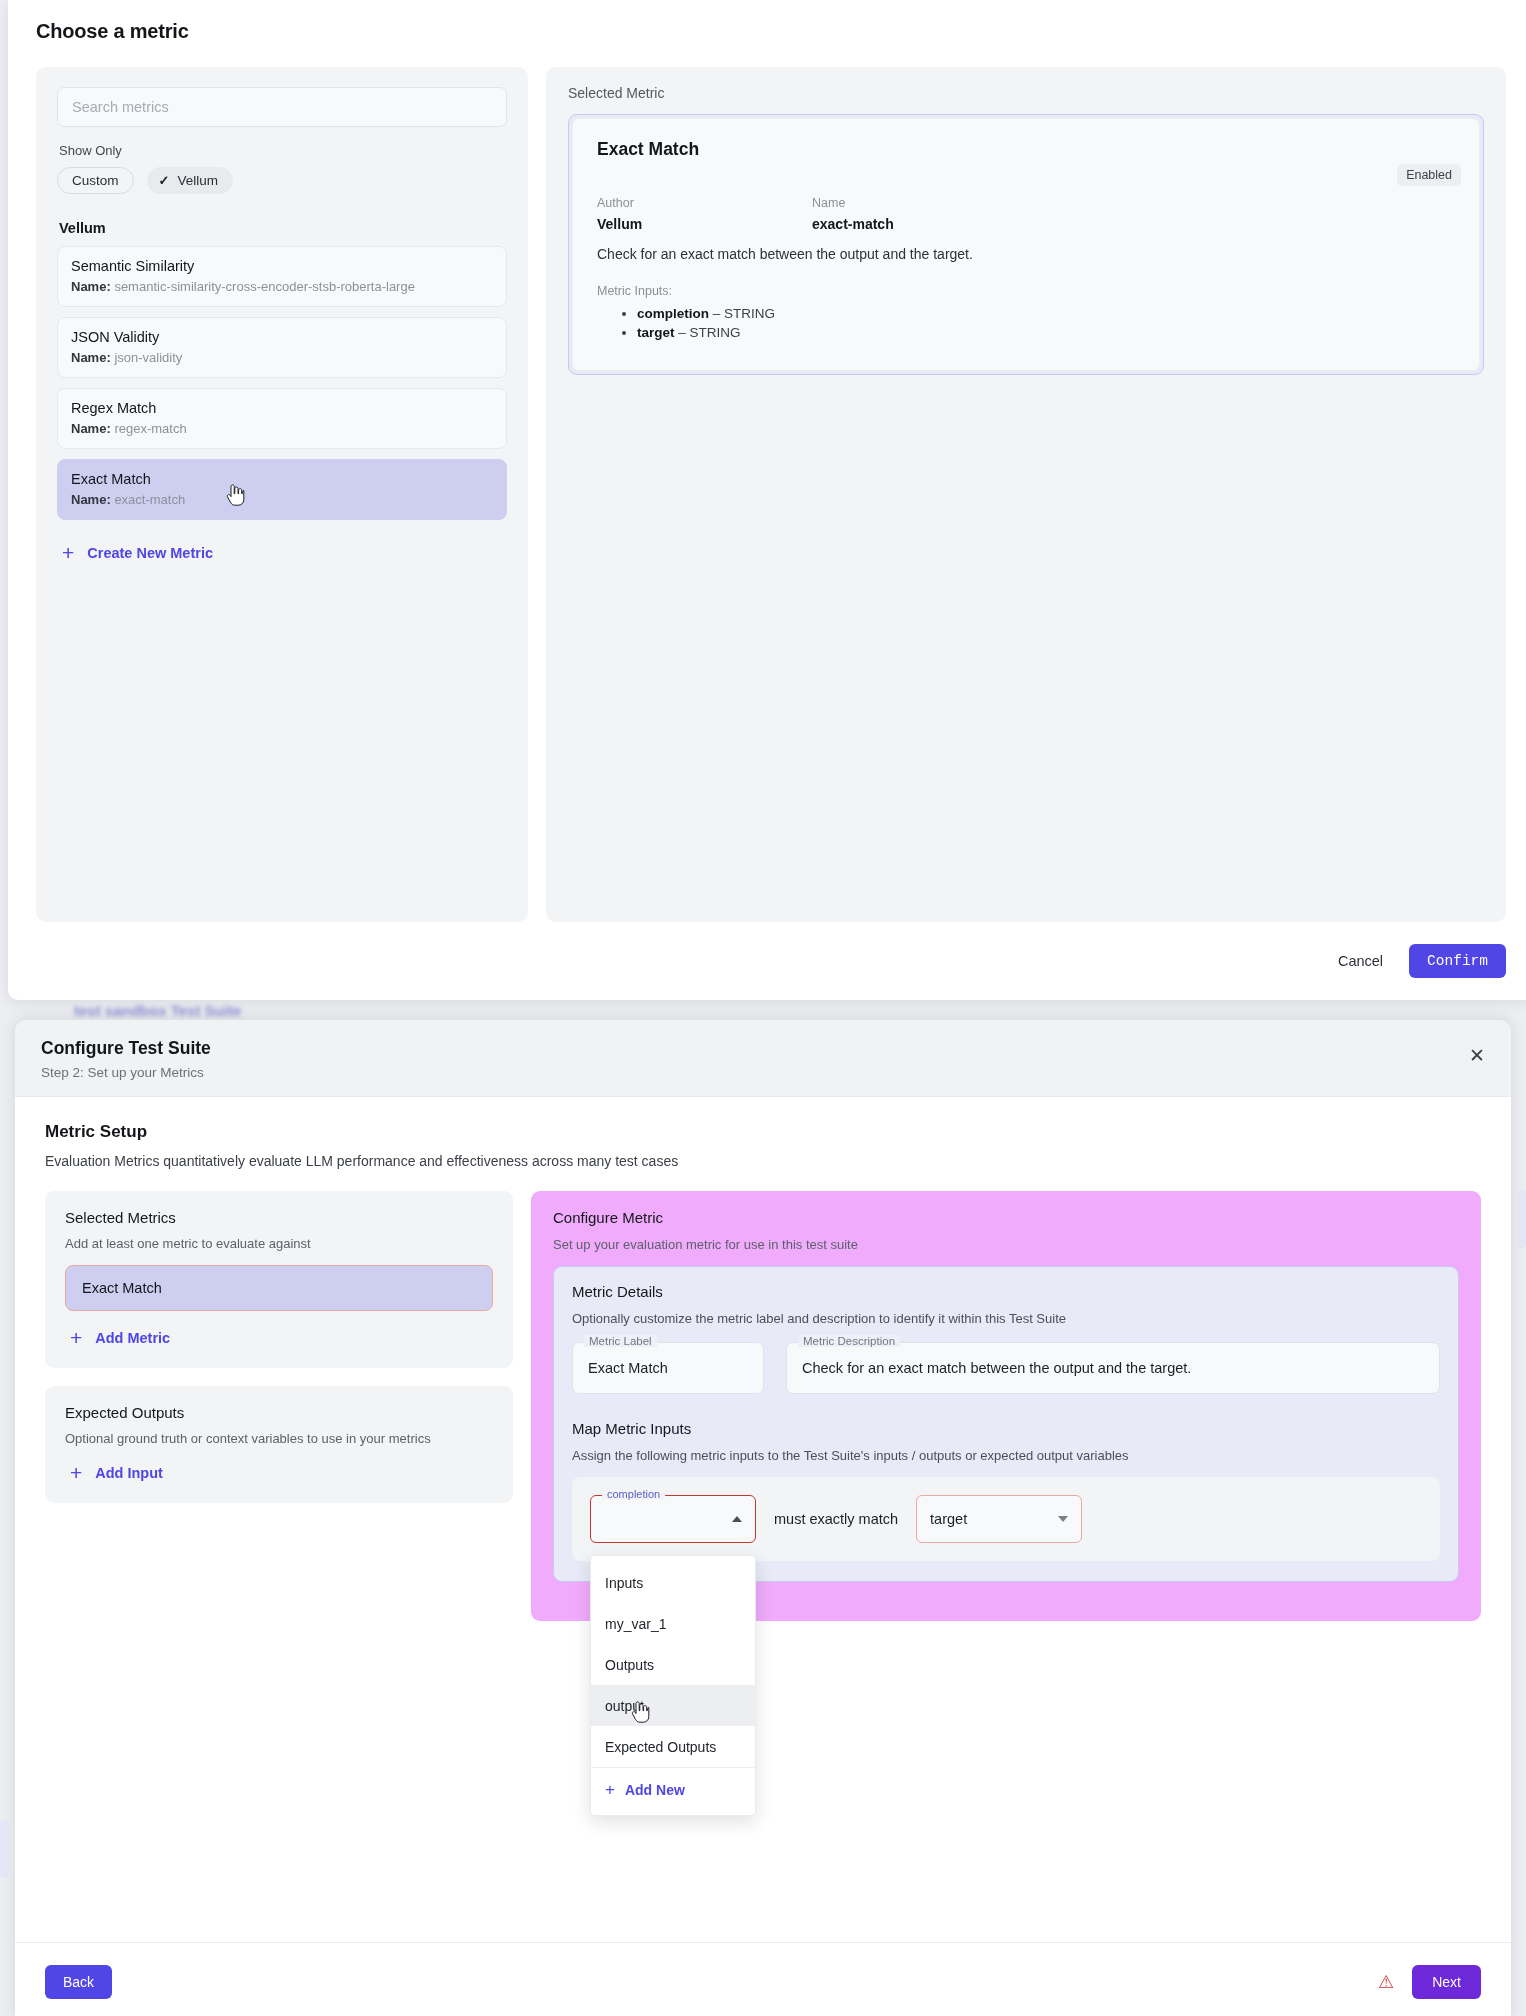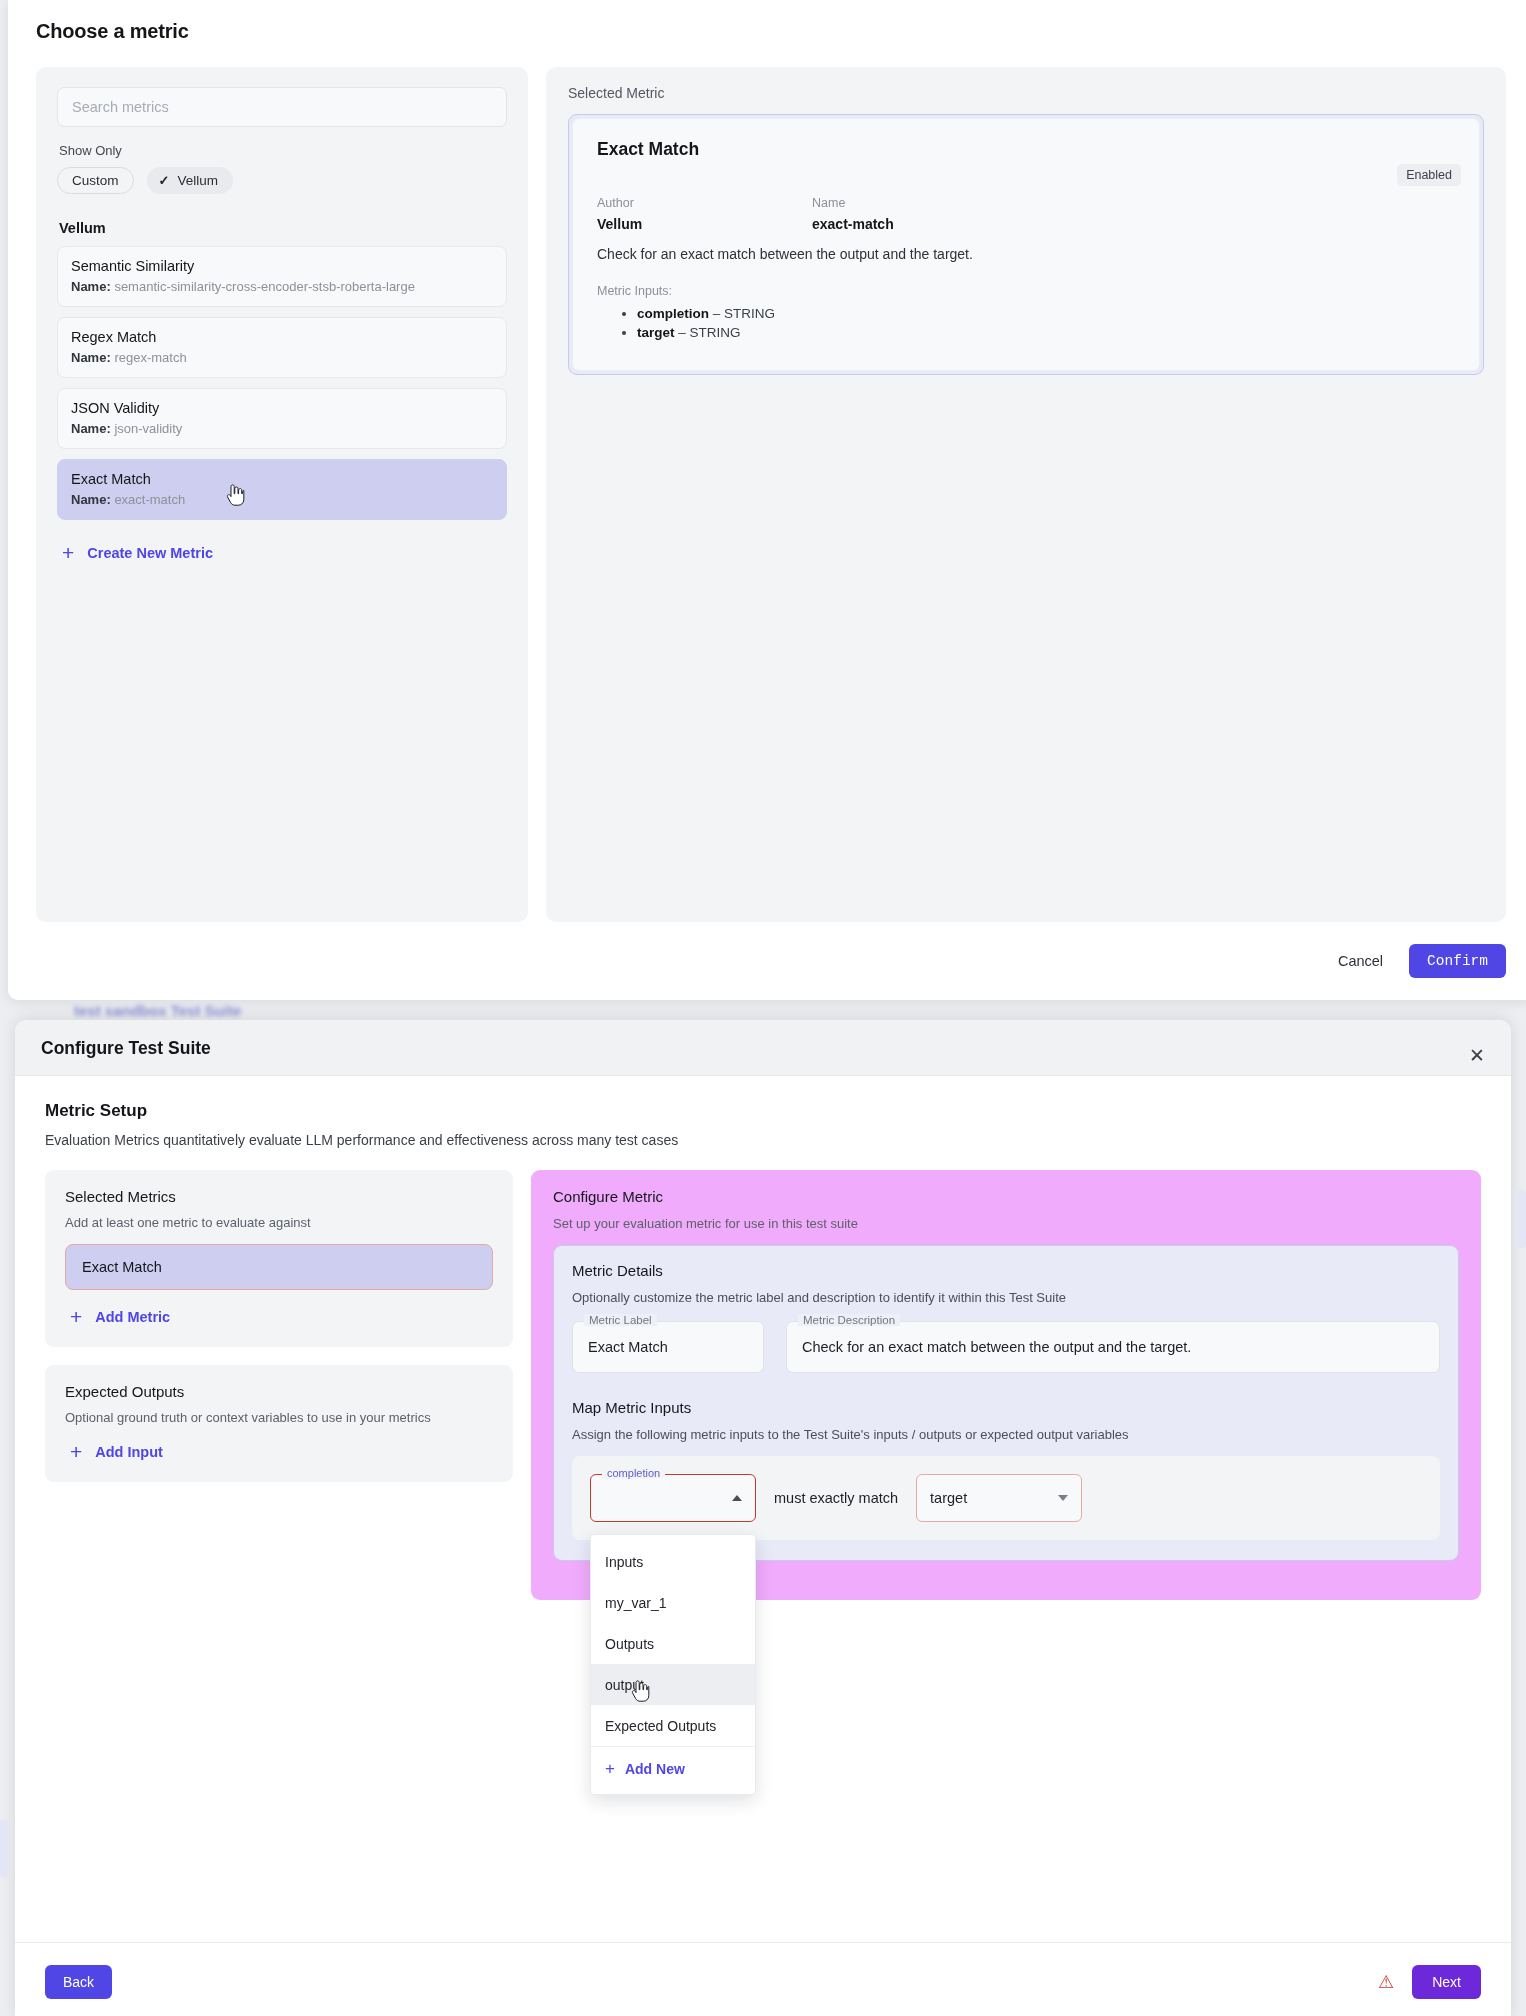--- a/index.html
+++ b/index.html
@@ -364,32 +364,32 @@
 
         <div class="metric-card">
           <div class="mc-title">Semantic Similarity</div>
           <div class="mc-sub">
             <b>Name:</b>
             <span>semantic-similarity-cross-encoder-stsb-roberta-large</span>
           </div>
         </div>
 
         <div class="metric-card">
+          <div class="mc-title">JSON Validity</div>
+          <div class="mc-sub">
+            <b>Name:</b>
+            <span>json-validity</span>
+          </div>
+        </div>
+
+        <div class="metric-card">
           <div class="mc-title">Regex Match</div>
           <div class="mc-sub">
             <b>Name:</b>
             <span>regex-match</span>
-          </div>
-        </div>
-
-        <div class="metric-card">
-          <div class="mc-title">JSON Validity</div>
-          <div class="mc-sub">
-            <b>Name:</b>
-            <span>json-validity</span>
           </div>
         </div>
 
         <div class="metric-card selected">
           <div class="mc-title">Exact Match</div>
           <div class="mc-sub">
             <b>Name:</b>
             <span>exact-match</span>
           </div>
           <svg class="cursor-hand" style="left:168px; top:24px;" viewBox="0 0 20 22">
@@ -449,20 +449,21 @@
       <button class="btn-primary">Confirm</button>
     </div>
   </div>
 
   <div class="ghost-line">test sandbox Test Suite</div>
 
   <div class="bottom-modal">
 
     <div class="bm-header">
       <div class="bm-title">Configure Test Suite</div>
+      <div class="bm-step">Step 2: Set up your Metrics</div>
       <button class="bm-close">✕</button>
     </div>
 
     <div class="bm-section-title">Metric Setup</div>
     <div class="bm-section-sub">Evaluation Metrics quantitatively evaluate LLM performance and effectiveness across many test cases</div>
 
     <div class="bm-body">
 
       <div class="bl-col">
 

